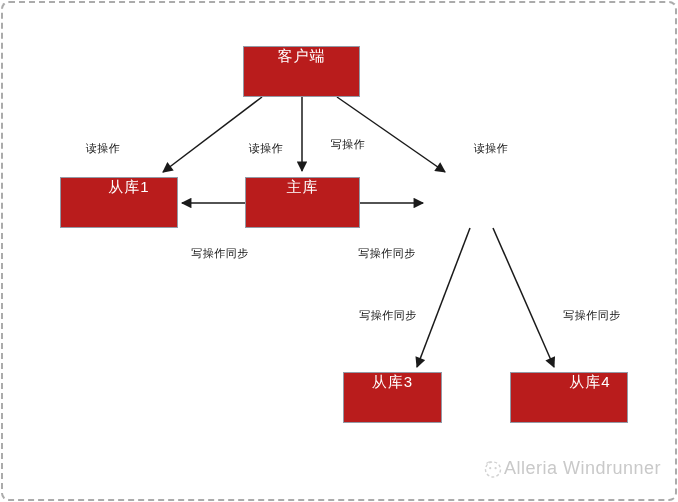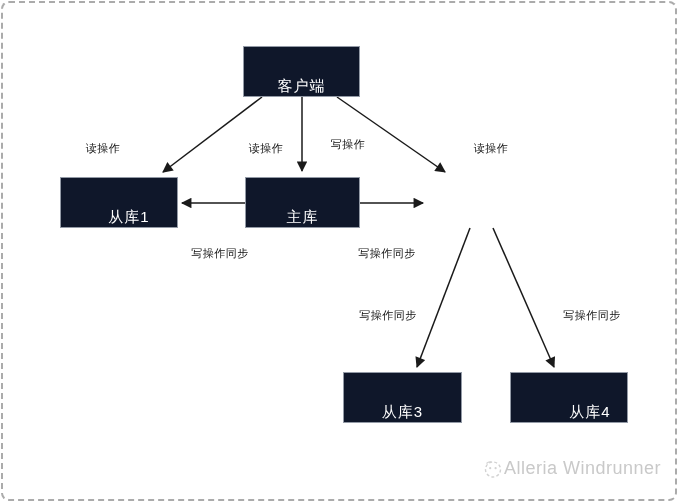--- a/index.html
+++ b/index.html
@@ -23,35 +23,35 @@
     pointer-events: none;
   }
   .edges-svg {
     position: absolute;
     left: 0; top: 0;
     width: 678px;
     height: 502px;
   }
   .node {
     position: absolute;
-    background: #0f172a;
+    background: #b91c1c;
     border: 1px solid #939AA6;
     color: #ffffff;
     font-size: 15px;
     display: flex;
-    align-items: flex-end;
+    align-items: flex-start;
     justify-content: center;
     box-sizing: border-box;
     letter-spacing: 1px;
   }
   .node-client { left: 243px; top: 46px;  width: 117px; height: 51px; }
   .node-slave1 { left: 60px;  top: 177px; width: 118px; height: 51px; padding-left: 20px; }
   .node-master { left: 245px; top: 177px; width: 115px; height: 51px; }
   .node-slave2 { left: 427px; top: 177px; width: 119px; height: 51px; }
-  .node-slave3 { left: 343px; top: 372px; width: 119px; height: 51px; }
+  .node-slave3 { left: 343px; top: 372px; width: 99px; height: 51px; }
   .node-slave4 { left: 510px; top: 372px; width: 118px; height: 51px; padding-left: 42px; }
   .edge-label {
     position: absolute;
     transform: translateX(-50%);
     font-size: 11px;
     font-weight: 500;
     color: #111111;
     white-space: nowrap;
     letter-spacing: 0.5px;
   }

